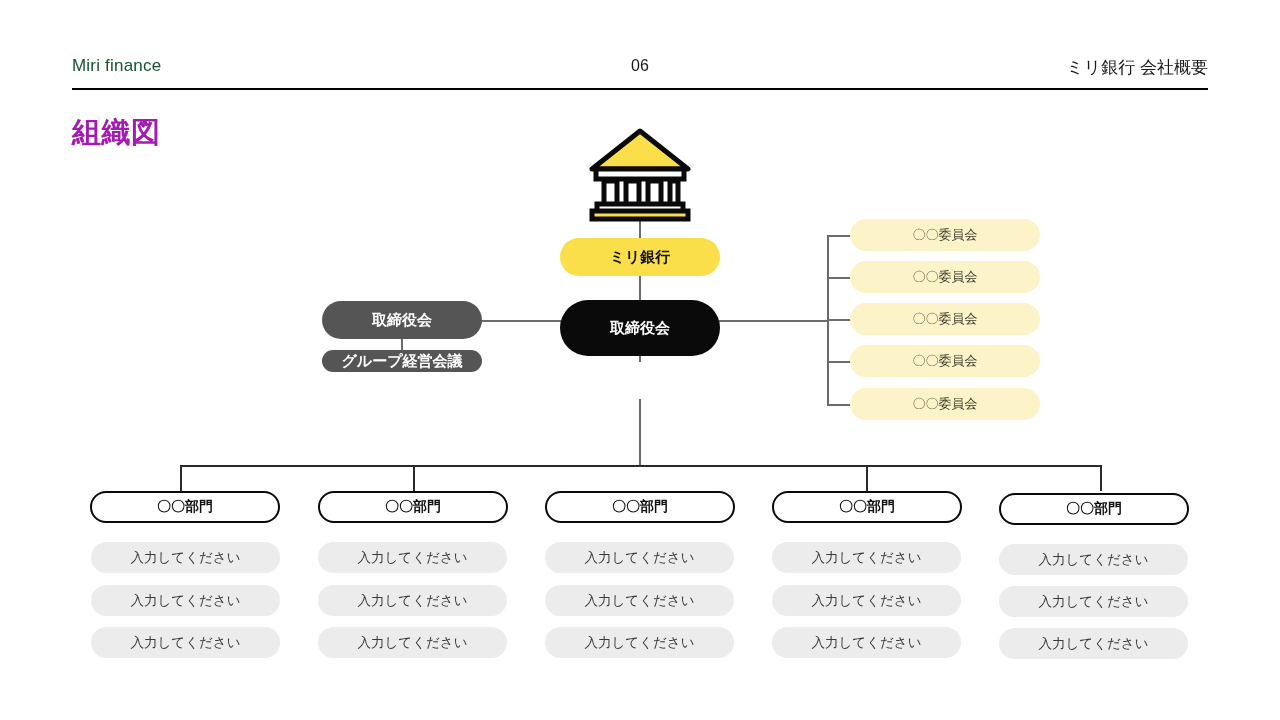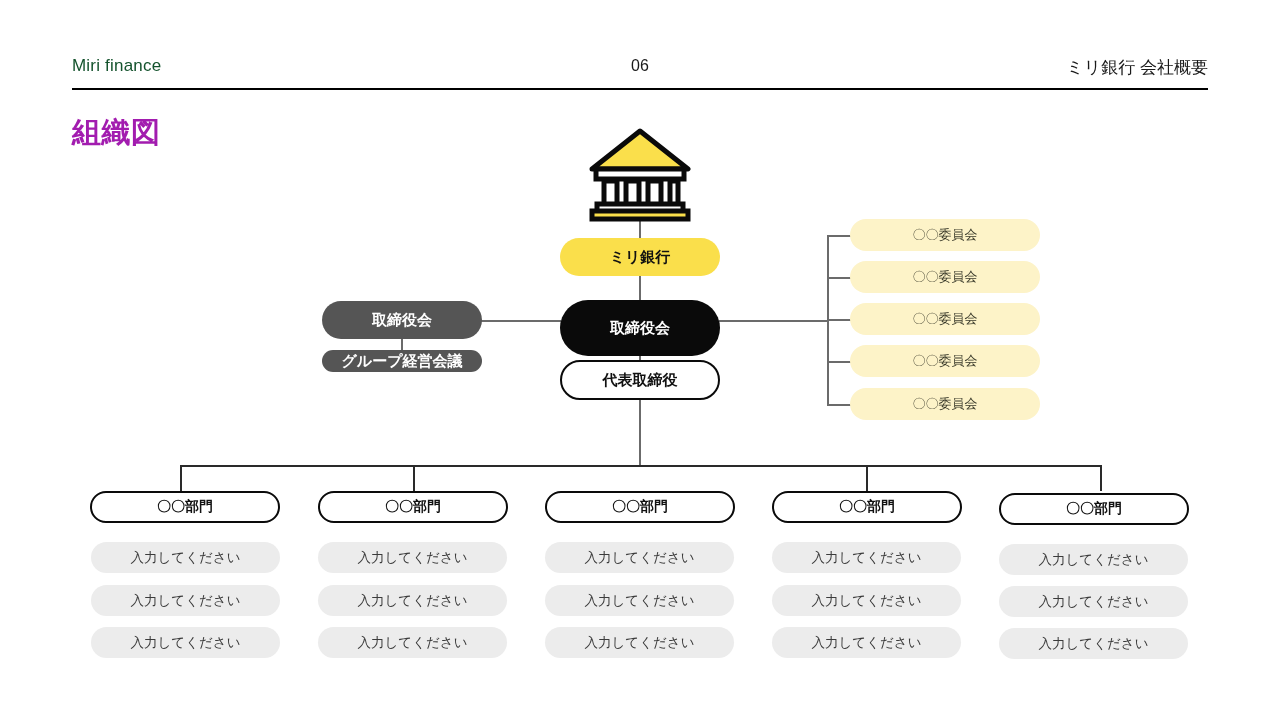--- a/index.html
+++ b/index.html
@@ -207,23 +207,20 @@
   <div class="line-v-dark" style="left:1100px; top:465px; height:26px;"></div>
 
   <div class="node node-yellow" style="left:560px; top:238px; width:160px; height:38px;">
     <span>ミリ銀行</span>
   </div>
 
   <div class="node node-black" style="left:560px; top:300px; width:160px; height:56px;">
     <span>取締役会</span>
   </div>
 
-  <div class="node node-outline" style="left:560px; top:360px; width:160px; height:40px;">
-    <span>代表取締役</span>
-  </div>
 
   <div class="node node-gray" style="left:322px; top:301px; width:160px; height:38px;">
     <span>取締役会</span>
   </div>
 
   <div class="node node-gray" style="left:322px; top:350px; width:160px; height:22px;">
     <span>グループ経営会議</span>
   </div>
 
   <div class="node node-committee" style="left:850px; top:219px; width:190px; height:32px;">

